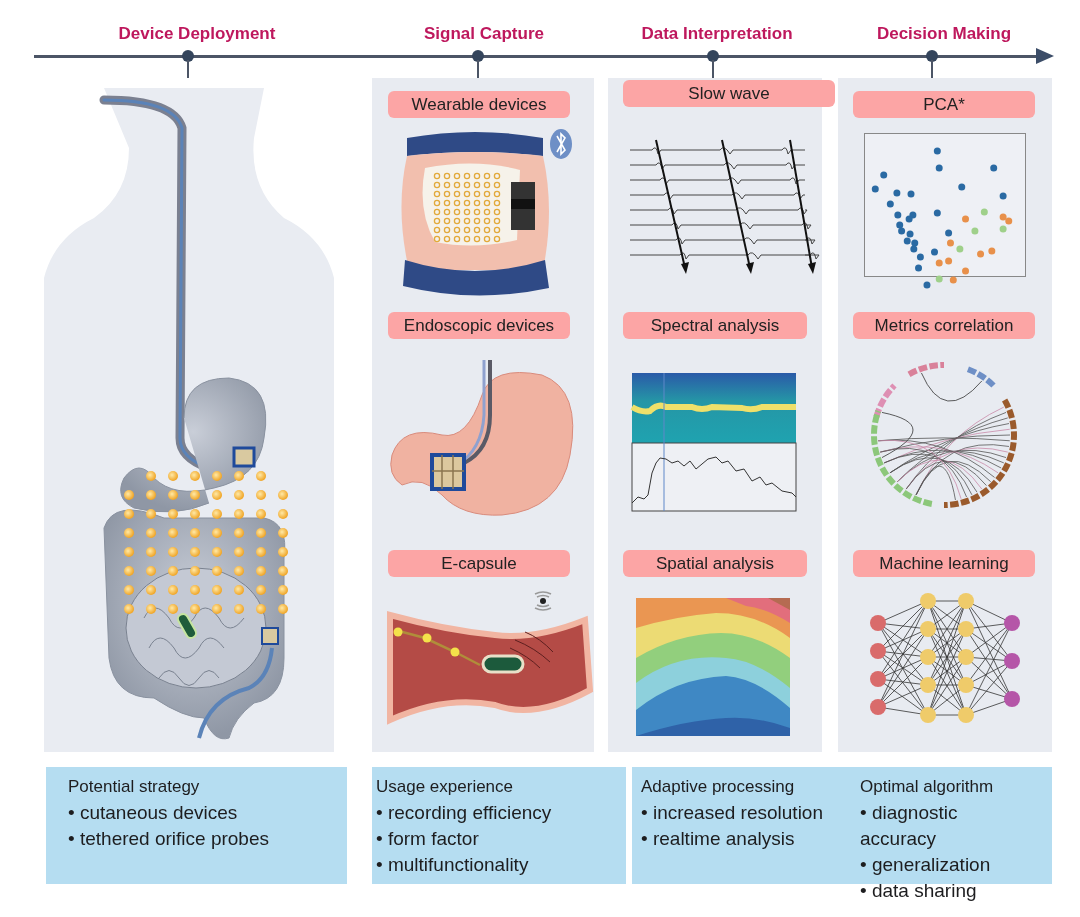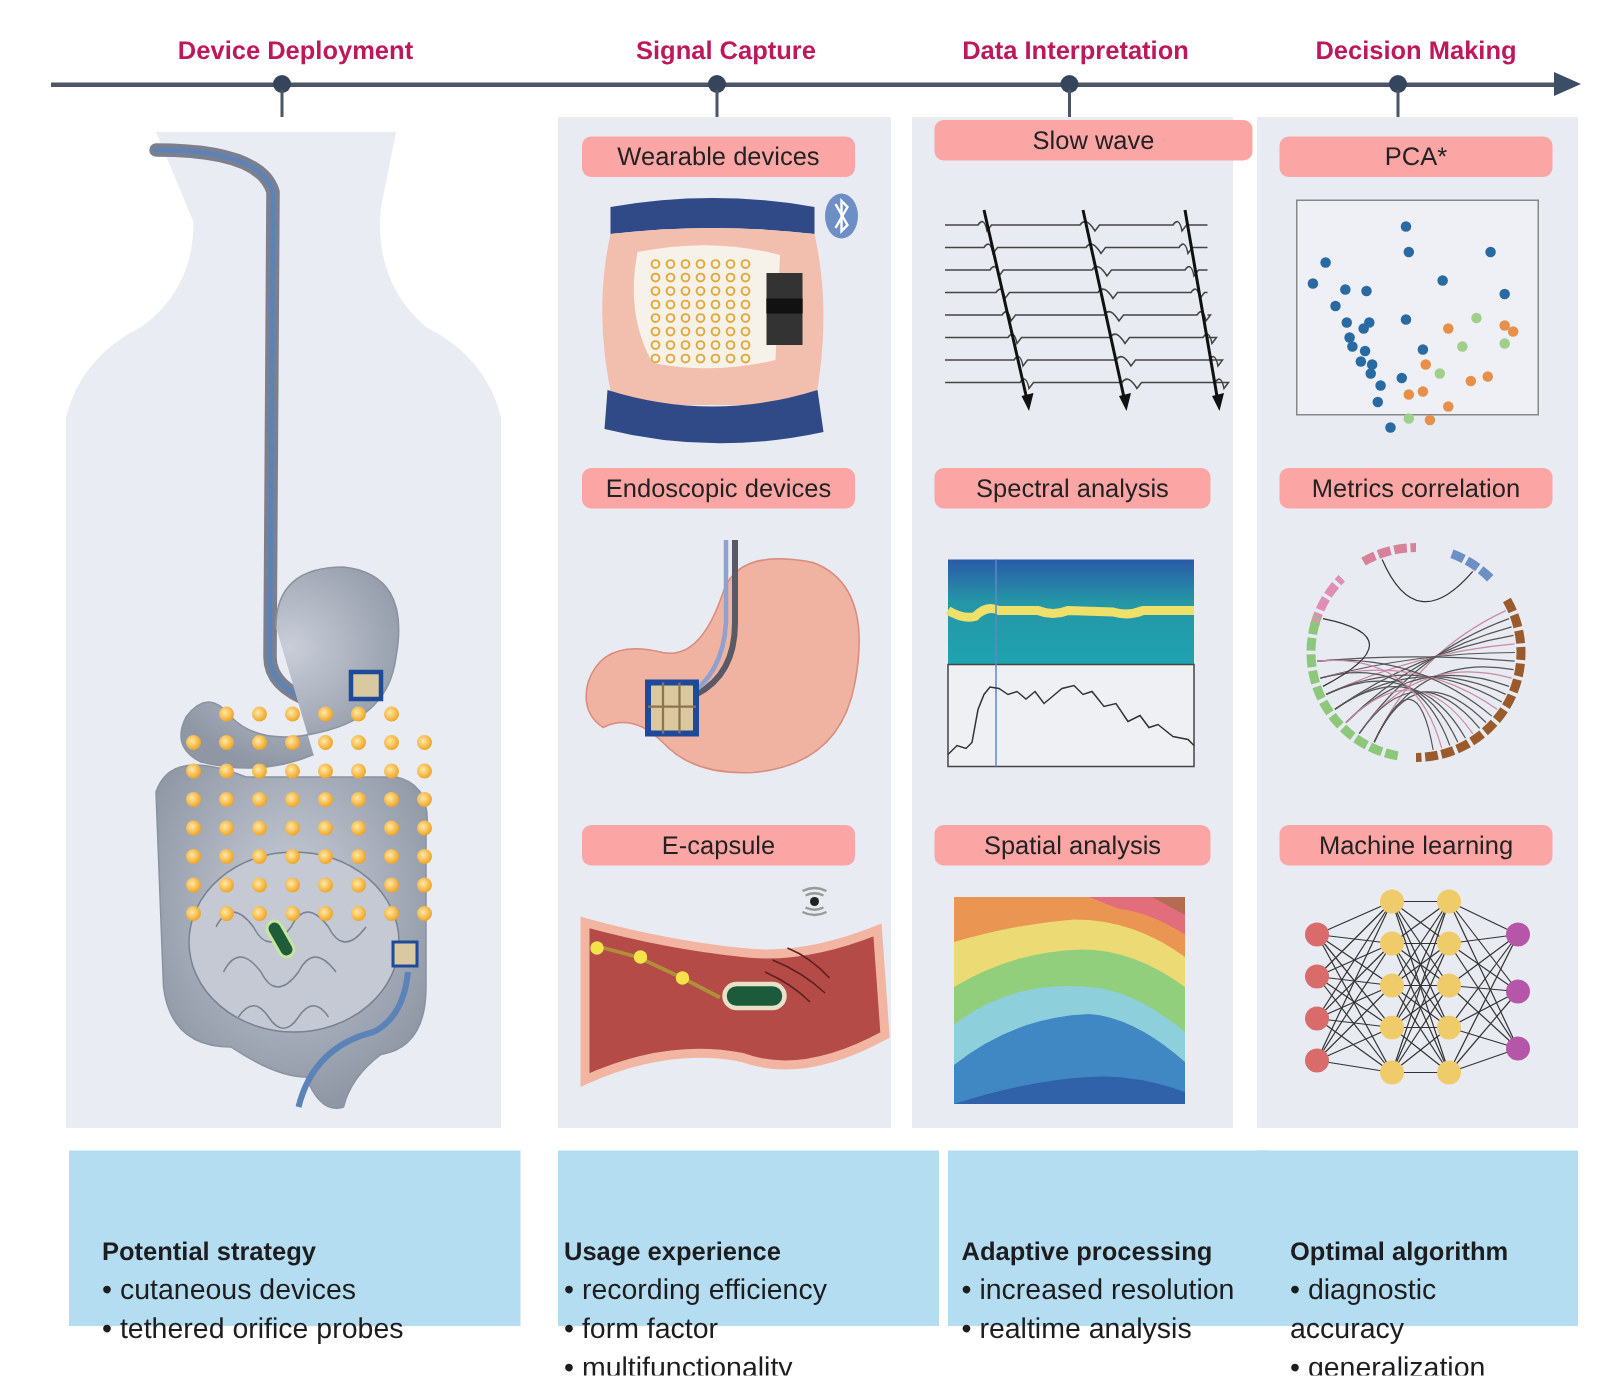--- a/index.html
+++ b/index.html
@@ -6,21 +6,21 @@
   body { width:1080px; height:917px; position:relative; overflow:hidden; font-family:"Liberation Sans", sans-serif; color:#1d1d1f; }
   .timeline { position:absolute; left:34px; top:55px; width:1010px; height:3px; background:#4c5566; }
   .arrowhead { position:absolute; left:1036px; top:48px; width:0; height:0; border-left:18px solid #3c4d68; border-top:8px solid transparent; border-bottom:8px solid transparent; }
   .stage-title { position:absolute; top:24px; font-weight:bold; font-size:17px; white-space:nowrap; transform:translateX(-50%); color:#be185d; }
   .stage-dot { position:absolute; top:50px; width:12px; height:12px; border-radius:50%; background:#34455c; transform:translateX(-50%); }
   .stage-stem { position:absolute; top:60px; width:2px; height:18px; background:#4c5566; transform:translateX(-50%); }
   .panel { position:absolute; top:78px; height:674px; background:#e8ebf1; }
   .body-area { position:absolute; left:34px; top:78px; width:300px; height:674px; background:#ffffff; }
   .pill { position:absolute; height:27px; border-radius:6px; background:#fca5a5; font-size:17px; text-align:center; line-height:27px; color:#222; }
   .info-box { position:absolute; top:767px; height:117px; background:#b5ddf1; padding:10px 22px; box-sizing:border-box; }
-  .info-title { font-weight:bold; font-size:17px; margin-bottom:3px;margin-top:48px; }
+  .info-title { font-weight:normal; font-size:17px; margin-bottom:3px; }
   .info-item { font-size:19px; line-height:26px; }
   .info-item::before { content:"• "; }
   svg { position:absolute; overflow:visible; }
 </style>
 </head>
 <body>
 
 <div class="timeline"></div>
 <div class="arrowhead"></div>
 

